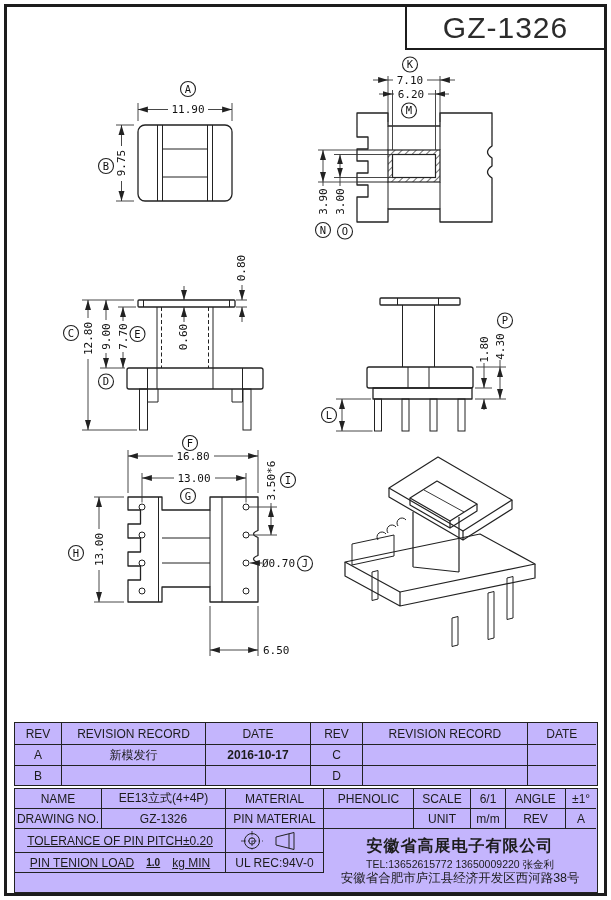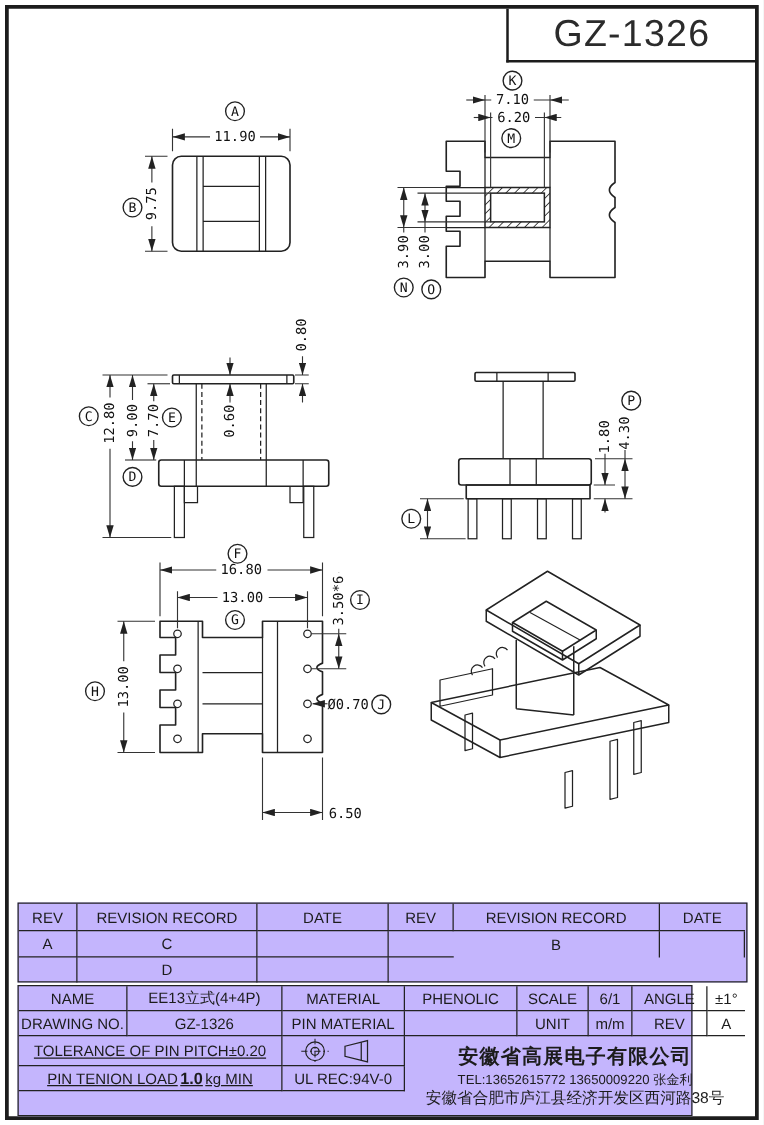--- a/index.html
+++ b/index.html
@@ -16,32 +16,32 @@
   .lb{font:10.5px "DejaVu Sans Mono",monospace;fill:#111;text-anchor:middle;}
   
   .grid{position:absolute;display:grid;border:1.6px solid #222;box-sizing:border-box;background:#c4b5fd;}
   .grid .cell{border-right:1.2px solid #222;border-bottom:1.2px solid #222;
       display:flex;align-items:center;justify-content:center;font-size:12px;
       overflow:hidden;white-space:nowrap;box-sizing:border-box;}
   .grid .lc{border-right:none;} .grid .lr{border-bottom:none;}
   #revtable{left:14px;top:722px;width:584px;height:64px;
       grid-template-columns:47px 144px 105px 52px 164.8px 68px;
       grid-template-rows:22px 21px 19.8px;}
-  #spectable{left:14px;top:788px;width:540px;height:105px;
+  #spectable{left:14px;top:788px;width:584px;height:105px;
       grid-template-columns:87px 124px 98px 90px 57px 35px 60px 30.2px;
       grid-template-rows:20px 20px 24px 20px 19.4px;}
   .c12{grid-column:1/3;text-decoration:underline;} .c13{grid-column:1/4;}
   .company{grid-column:4/9;grid-row:3/6;flex-direction:column;justify-content:center;gap:1px;}
   .co-name{font-size:16px;font-weight:bold;letter-spacing:1px;line-height:22px;}
   .co-tel{font-size:10.5px;line-height:12px;}
   .co-addr{font-size:12.5px;font-weight:normal;line-height:15px;}
   .small{font-size:10.5px;}
   .bdate{font-weight:bold;font-size:11px;}
-  .tenion{gap:2px;}
-  .tenion .v{font-weight:bold;font-size:13px;}
+  .tenion{gap:12px;}
+  .tenion .v{font-weight:bold;font-size:10px;}
 </style>
 </head>
 <body>
 
 <div class="page">
   <div class="frame"></div>
 
   <div class="titlebox">
     <span class="t">GZ-1326</span>
   </div>
@@ -310,20 +310,22 @@
 
   <div id="revtable" class="grid">
     <div class="cell">REV</div>
     <div class="cell">REVISION RECORD</div>
     <div class="cell">DATE</div>
     <div class="cell">REV</div>
     <div class="cell">REVISION RECORD</div>
     <div class="cell lc">DATE</div>
 
     <div class="cell">A</div>
+    <div class="cell">新模发行</div>
+    <div class="cell bdate">2016-10-17</div>
     <div class="cell">C</div>
     <div class="cell"></div>
     <div class="cell lc"></div>
 
     <div class="cell lr">B</div>
     <div class="cell lr"></div>
     <div class="cell lr"></div>
     <div class="cell lr">D</div>
     <div class="cell lr"></div>
     <div class="cell lc lr"></div>

